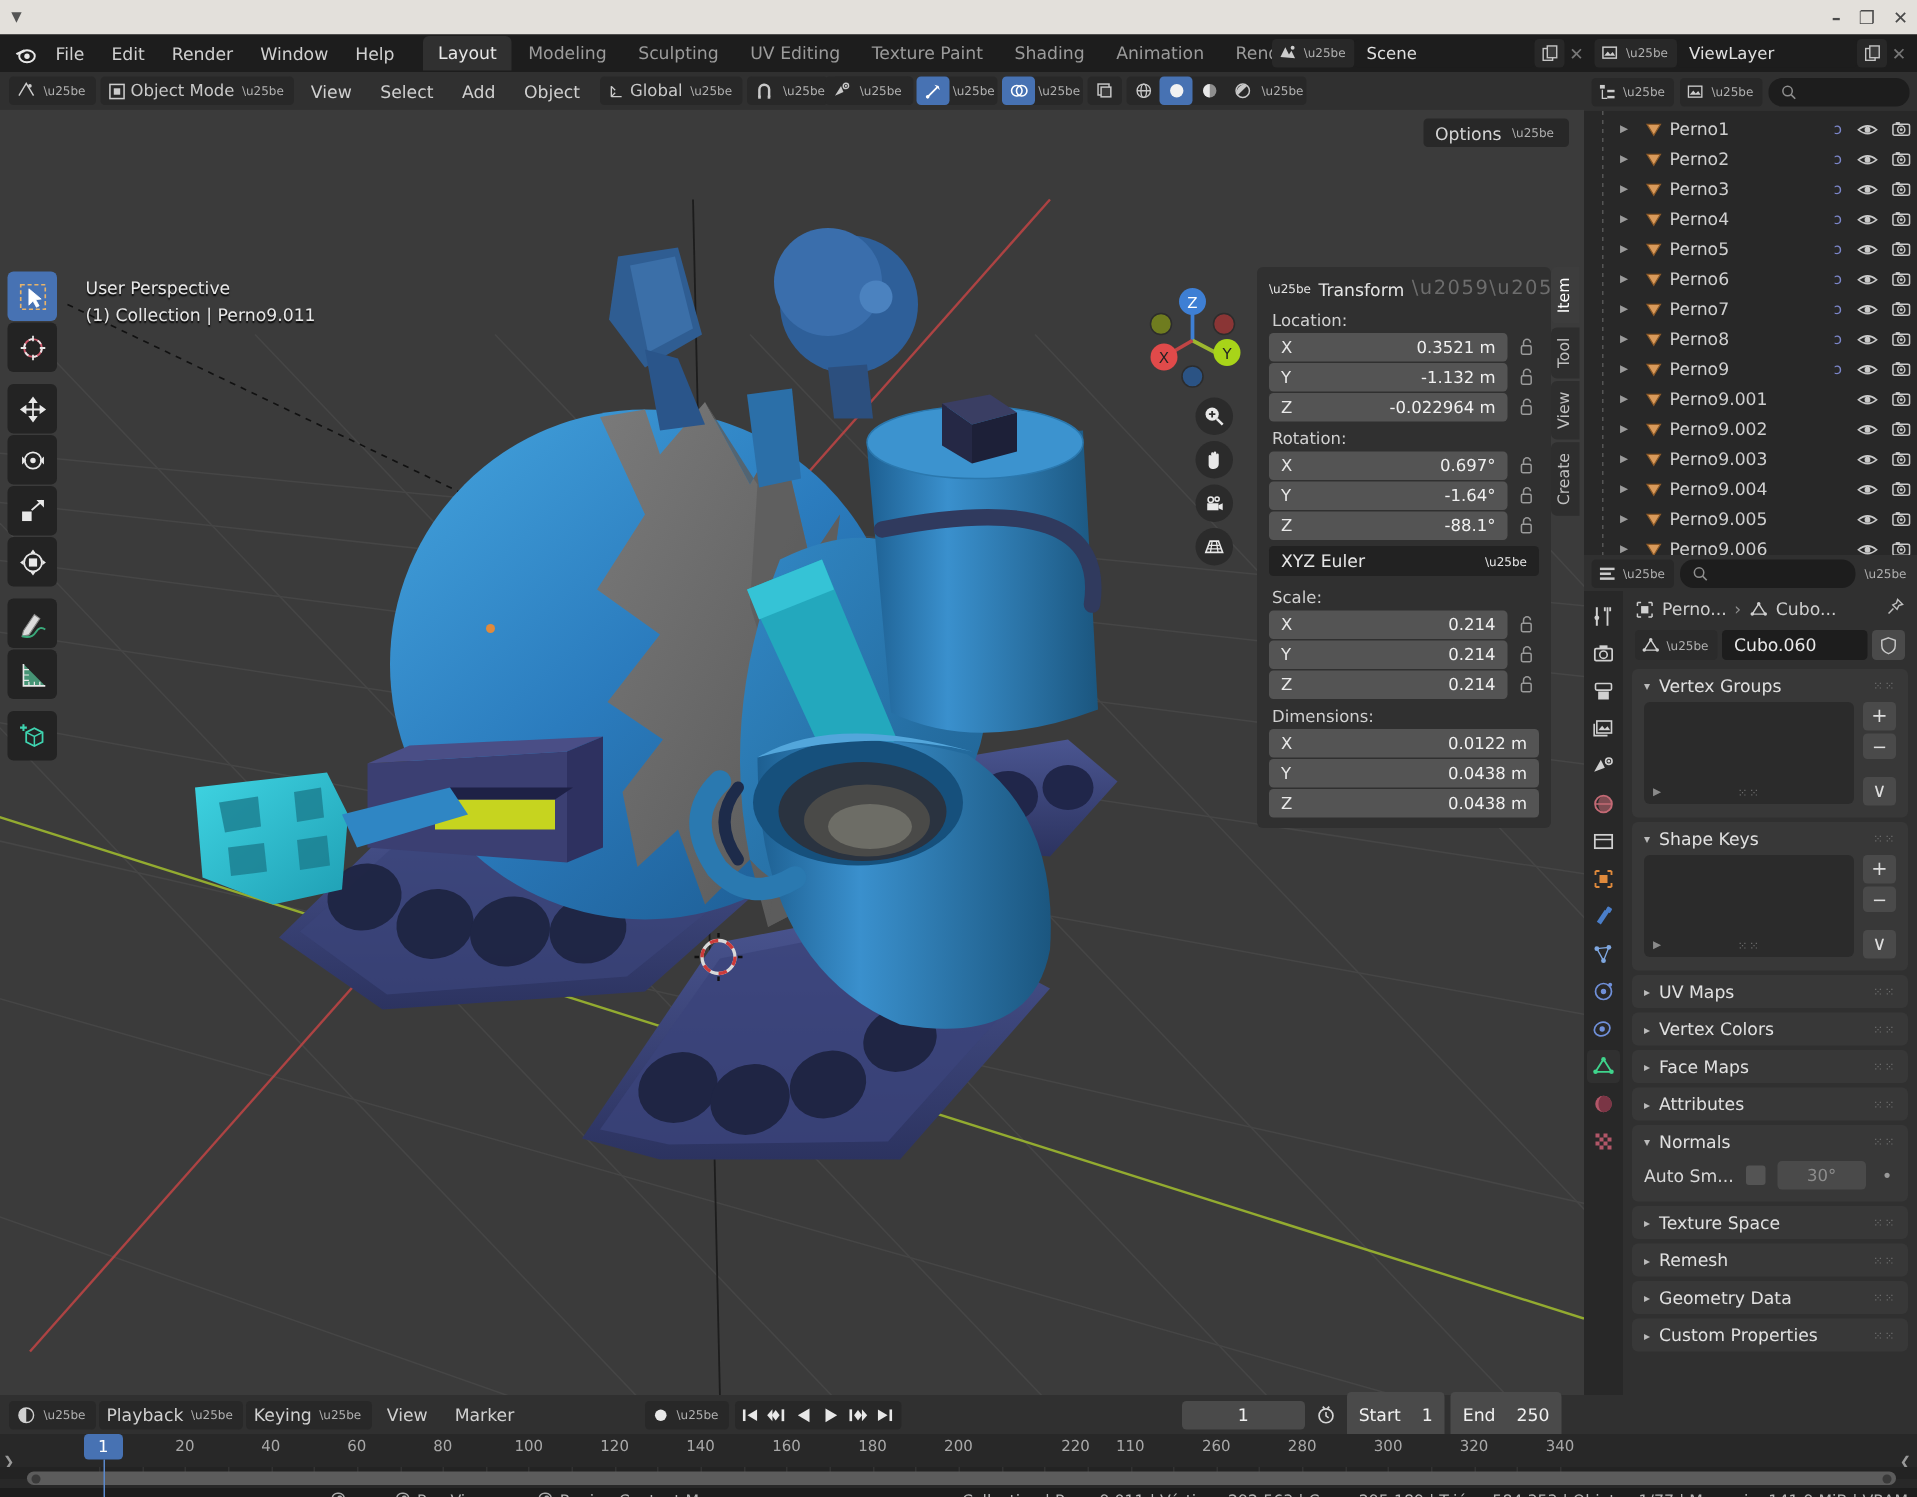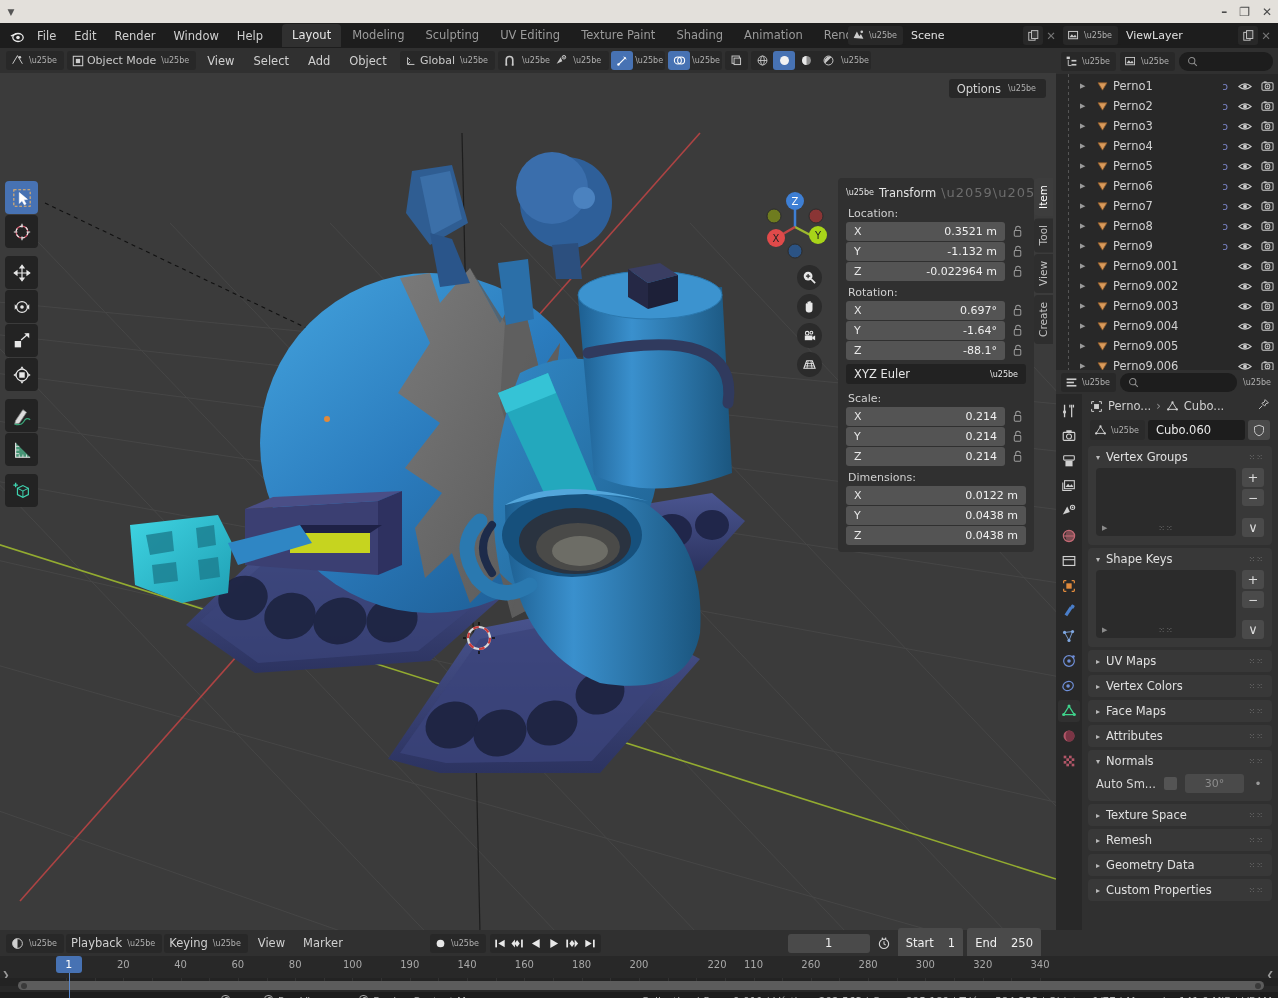--- a/index.html
+++ b/index.html
@@ -522,20 +522,24 @@
 
         <path d="M498 190 L528 186 L534 246 L506 252 Z" fill="#2b6fa8"></path>
 
         <g transform="translate(479,565)">
           <circle r="11" fill="none" stroke="#d9d9d9" stroke-width="2.2"></circle>
           <circle r="11" fill="none" stroke="#cc3b3b" stroke-width="2.2" stroke-dasharray="5.7 5.7"></circle>
           <path d="M0 -16 L0 -13 M0 13 L0 16 M-16 0 L-13 0 M13 0 L16 0" stroke="#111" stroke-width="1.6"></path>
         </g>
       </svg>
 
+      <div id="vp-text">
+        <div>User Perspective</div>
+        <div>(1) Collection | Perno9.011</div>
+      </div>
 
       <div id="options-btn">
         <span>Options</span>
         <span class="chev">\u25be</span>
       </div>
 
       <div id="tool-col">
         <div class="tool-btn active">
           <svg width="20" height="20" viewBox="0 0 22 22">
               <rect x="2" y="2" width="18" height="18" fill="none" stroke="#e8b36a" stroke-width="1.2" stroke-dasharray="3 2"></rect>
@@ -1578,21 +1582,21 @@
       </div>
     </div>
   </div>
 
   <div id="tl-ruler">
       <div class="tick-lbl" style="left: 123.294px;">20</div>
       <div class="tick-lbl" style="left: 180.588px;">40</div>
       <div class="tick-lbl" style="left: 237.882px;">60</div>
       <div class="tick-lbl" style="left: 295.176px;">80</div>
       <div class="tick-lbl" style="left: 352.471px;">100</div>
-      <div class="tick-lbl" style="left: 409.765px;">190</div>
+      <div class="tick-lbl" style="left: 409.765px;">120</div>
       <div class="tick-lbl" style="left: 467.059px;">140</div>
       <div class="tick-lbl" style="left: 524.353px;">160</div>
       <div class="tick-lbl" style="left: 581.647px;">180</div>
       <div class="tick-lbl" style="left: 638.941px;">200</div>
       <div class="tick-lbl" style="left: 717px;">220</div>
       <div class="tick-lbl" style="left: 753.529px;">110</div>
       <div class="tick-lbl" style="left: 810.824px;">260</div>
       <div class="tick-lbl" style="left: 868.118px;">280</div>
       <div class="tick-lbl" style="left: 925.412px;">300</div>
       <div class="tick-lbl" style="left: 982.706px;">320</div>

